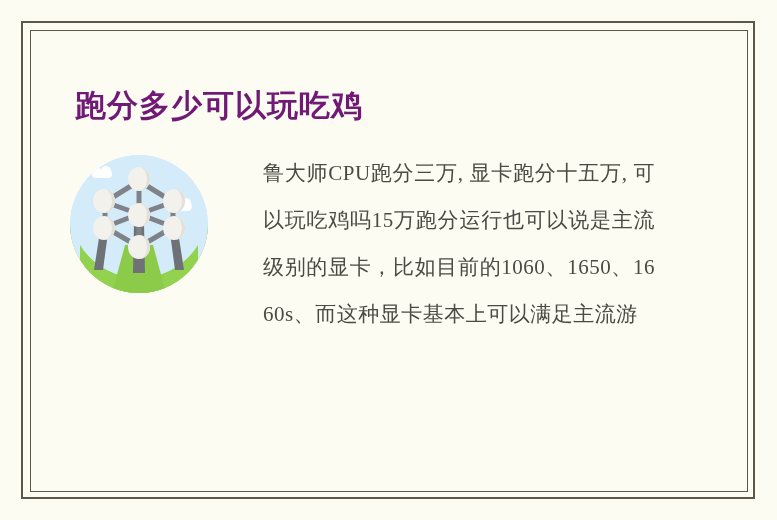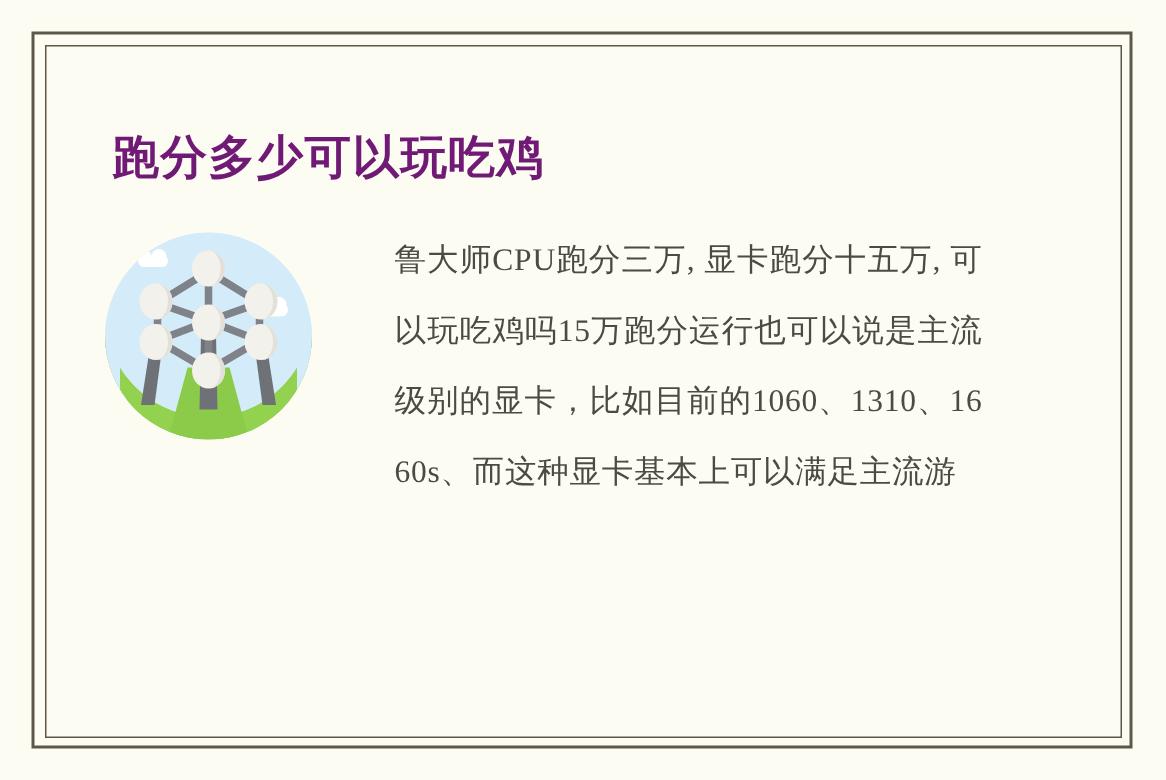--- a/index.html
+++ b/index.html
@@ -164,16 +164,16 @@
           <path d="M34 34 a11 12 0 0 1 0 24 a8 12 0 0 0 0 -24 Z"></path>
           <path d="M104 34 a11 12 0 0 1 0 24 a8 12 0 0 0 0 -24 Z"></path>
           <path d="M69 48 a11 12 0 0 1 0 24 a8 12 0 0 0 0 -24 Z"></path>
           <path d="M34 61 a11 12 0 0 1 0 24 a8 12 0 0 0 0 -24 Z"></path>
           <path d="M104 61 a11 12 0 0 1 0 24 a8 12 0 0 0 0 -24 Z"></path>
           <path d="M69 80 a11 12 0 0 1 0 24 a8 12 0 0 0 0 -24 Z"></path>
         </g>
       </svg>
     </div>
 
-    <div class="article-text">鲁大师CPU跑分三万, 显卡跑分十五万, 可以玩吃鸡吗15万跑分运行也可以说是主流级别的显卡，比如目前的1060、1310、1660s、而这种显卡基本上可以满足主流游</div>
+    <div class="article-text">鲁大师CPU跑分三万, 显卡跑分十五万, 可以玩吃鸡吗15万跑分运行也可以说是主流级别的显卡，比如目前的1060、1650、1660s、而这种显卡基本上可以满足主流游</div>
 
   </div>
 </div>
 
 </body></html>

